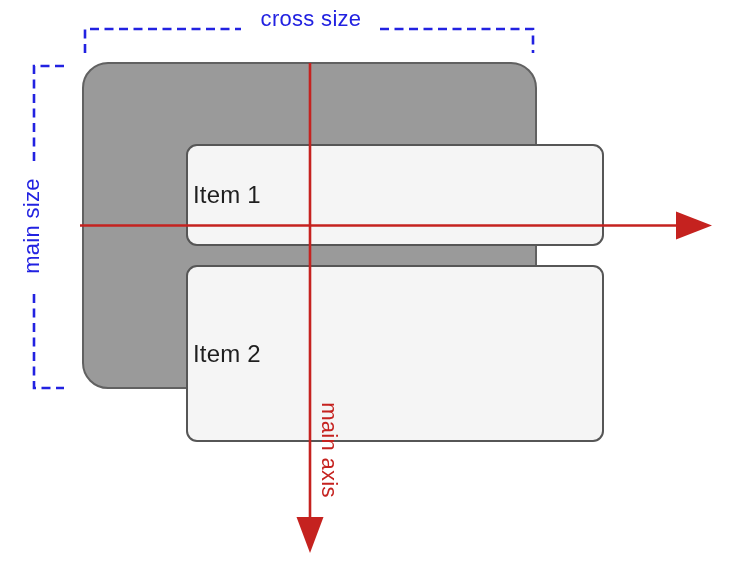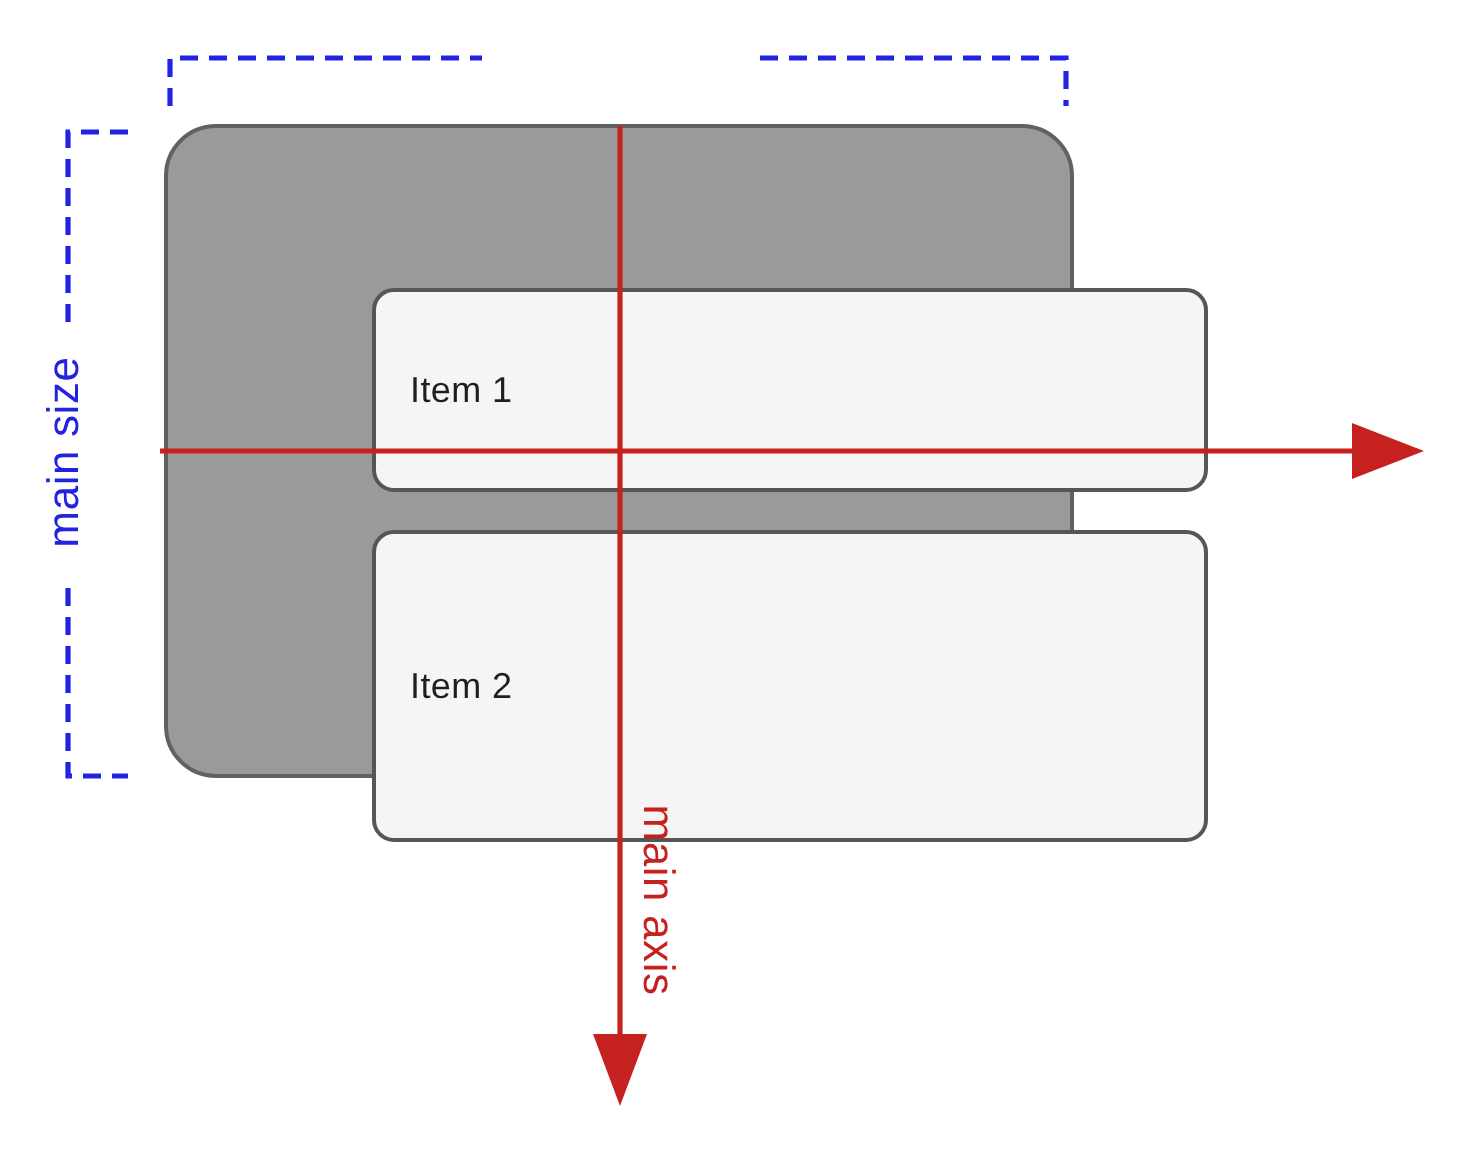--- a/index.html
+++ b/index.html
@@ -31,24 +31,24 @@
   .flex-item{
     position:absolute;
     box-sizing:border-box;
     background:var(--item-fill);
     border:2px solid var(--item-border);
     border-radius:11px;
     display:flex;
     align-items:center;
   }
   .item-1{left:102px;top:80px;width:418px;height:102px;}
-  .item-2{left:102px;top:201px;width:418px;height:156px;}
+  .item-2{left:102px;top:201px;width:418px;height:177px;}
   .item-label{
-    padding-left:17px;
-    font-size:18px;
+    padding-left:5px;
+    font-size:24px;
     color:var(--item-text);
     letter-spacing:0.2px;
   }
   .overlay{
     position:absolute;left:0;top:0;width:736px;height:578px;
     pointer-events:none;
   }
   .blue-dash{
     fill:none;
     stroke:var(--annotation-blue);
@@ -103,19 +103,20 @@
     <g>
       <line class="red-line" x1="80" y1="225.5" x2="679" y2="225.5"></line>
       <polygon class="red-fill" points="676,211.5 676,239.5 712,225.5"></polygon>
     </g>
     <g>
       <line class="red-line" x1="310" y1="63" x2="310" y2="519"></line>
       <polygon class="red-fill" points="296.5,517 323.5,517 310,553"></polygon>
     </g>
   </svg>
 
+  <div class="label blue cross-size">cross size</div>
 
   <div class="label blue main-size">main size</div>
 
 
   <div class="label red main-axis">main axis</div>
 
 </div>
 
 </body></html>

